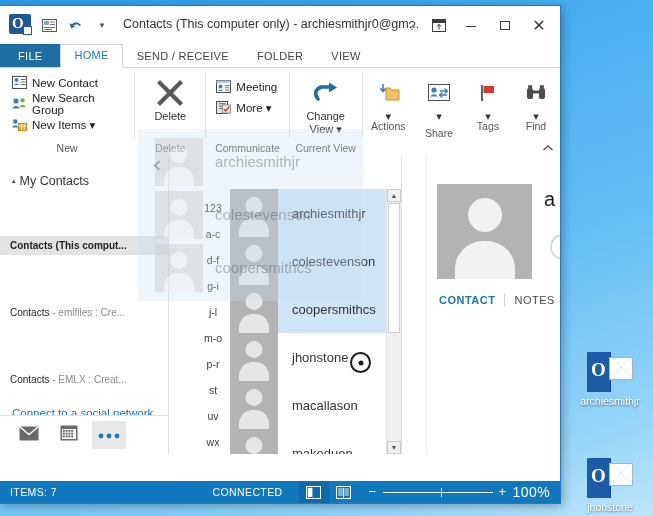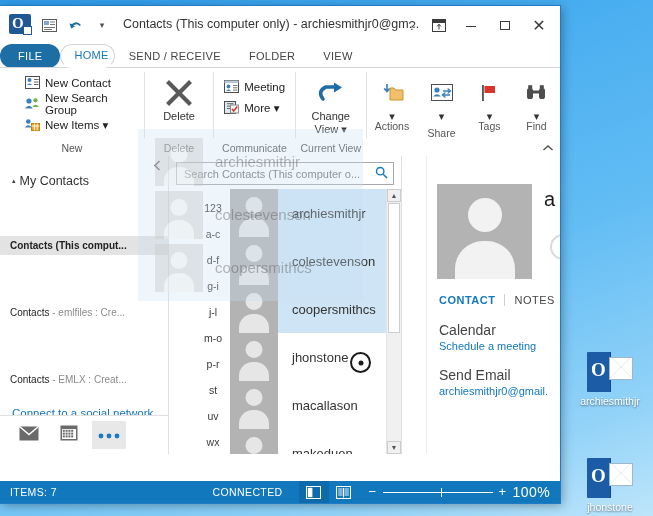--- a/index.html
+++ b/index.html
@@ -49,24 +49,24 @@
   .tb-btn{width:34px;height:22px;display:flex;align-items:center;justify-content:center;
     font-size:13px;color:#3b3b3b;cursor:default;}
   .tb-btn.help{width:24px;}
   .tb-btn.ribopt{width:30px;}
   .tb-btn.close{font-size:16px;}
 
   
   .tabs{height:24px;background:#fff;position:relative;display:flex;align-items:flex-end;
     font-size:11px;}
   .tab{padding:5px 14px 6px 14px;color:#444;letter-spacing:.3px;cursor:default;
-    line-height:12px;border-radius:12px;}
+    line-height:12px;}
   .tab.file{background:#1c6ea4;color:#fff;padding:6px 18px 6px 18px;}
   .tab.active{color:#1579bd;background:#fff;border:1px solid #d4d4d4;border-bottom:1px solid #fff;
-    position:relative;z-index:2;padding:4px 5px 6px 13px;}
+    position:relative;z-index:2;padding:4px 13px 6px 13px;}
   .tabs:after{content:"";position:absolute;left:0;right:0;bottom:0;height:1px;background:#d4d4d4;}
 
   
   .ribbon{height:88px;background:#fff;border-bottom:1px solid #d0d0d0;position:relative;
     display:flex;align-items:stretch;}
   .rgroup{position:relative;display:flex;flex-direction:column;align-items:center;
     padding:4px 6px 0 6px;}
   .rgroup .glabel{position:absolute;bottom:2px;left:0;right:0;text-align:center;
     font-size:10.5px;color:#555;}
   .rsep{width:1px;background:#e2e2e2;margin:4px 0 18px 0;}
@@ -253,21 +253,21 @@
   <div class="tabs">
     <span class="tab file">FILE</span>
     <span class="tab active">HOME</span>
     <span class="tab">SEND / RECEIVE</span>
     <span class="tab">FOLDER</span>
     <span class="tab">VIEW</span>
   </div>
 
   <div class="ribbon">
 
-    <div class="rgroup" style="width:140px;align-items:flex-start;padding-left:21px;">
+    <div class="rgroup" style="width:140px;align-items:flex-start;padding-left:8px;">
       <div class="rsmall">
         <span class="si">
           <svg width="15" height="13" viewBox="0 0 15 13">
               <rect x="0.5" y="0.5" width="14" height="12" fill="#fff" stroke="#4d4d4d"></rect>
               <circle cx="4.5" cy="4" r="2" fill="#3a7fbf"></circle>
               <path d="M1.8 9 Q4.5 5.8 7.2 9 Z" fill="#3a7fbf"></path>
               <rect x="9" y="3" width="4.5" height="1" fill="#666"></rect>
               <rect x="9" y="5.5" width="4.5" height="1" fill="#666"></rect>
               <rect x="9" y="8" width="4.5" height="1" fill="#666"></rect>
             </svg>
@@ -491,31 +491,20 @@
                 <circle cx="4" cy="4" r="2.4" fill="#1a7ac4"></circle>
                 <circle cx="12" cy="4" r="2.4" fill="#1a7ac4"></circle>
                 <circle cx="20" cy="4" r="2.4" fill="#1a7ac4"></circle>
               </svg>
           </span>
         </span>
       </div>
     </div>
 
     <div class="listpane">
-      <div class="searchwrap">
-        <div class="searchbox">
-          <input type="text" placeholder="Search Contacts (This computer o..." style="">
-          <span class="search-icon">
-            <svg width="13" height="13" viewBox="0 0 13 13">
-                <circle cx="5.2" cy="5.2" r="3.7" stroke="#1378bd" stroke-width="1.4" fill="none"></circle>
-                <path d="M8.2 8.2 L12 12" stroke="#1378bd" stroke-width="1.6"></path>
-              </svg>
-          </span>
-        </div>
-      </div>
 
       <div class="listbody">
         <div class="alpha">
           <div>123</div>
           <div>a-c</div>
           <div>d-f</div>
           <div>g-i</div>
           <div>j-l</div>
           <div>m-o</div>
           <div>p-r</div>
@@ -586,28 +575,20 @@
       <span class="rd-name">a</span>
       <span class="rd-dot"></span>
 
       <div class="rd-tabs">
         <span class="t on">CONTACT</span>
         <span class="sepline"></span>
         <span class="t">NOTES</span>
 
       </div>
 
-      <div class="rd-sec" style="top:166px;">
-        <div class="h">Calendar</div>
-        <div class="a">Schedule a meeting</div>
-      </div>
-      <div class="rd-sec" style="top:211px;">
-        <div class="h">Send Email</div>
-        <div class="a">archiesmithjr0@gmail.</div>
-      </div>
     </div>
   </div>
 
   <div class="status">
     <span class="items">ITEMS: 7</span>
     <span class="conn">CONNECTED</span>
     <span class="viewbtns">
       <span class="sv-btn on">
         <svg width="15" height="13" viewBox="0 0 15 13">
             <rect x="0.5" y="0.5" width="14" height="12" fill="none" stroke="#fff"></rect>

